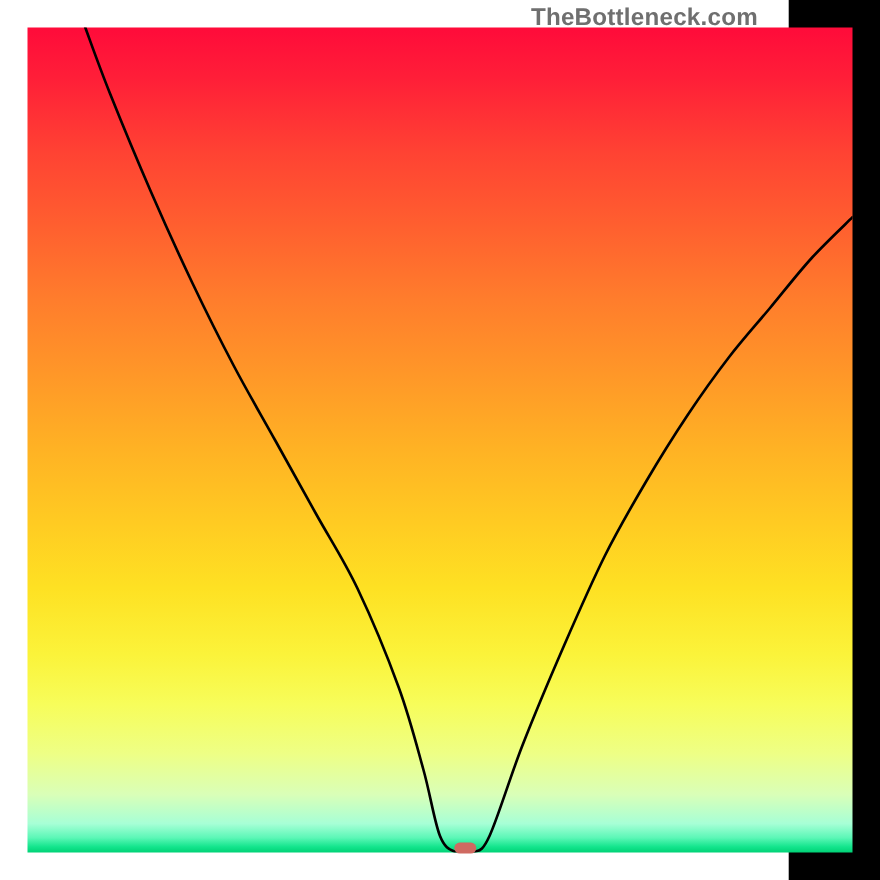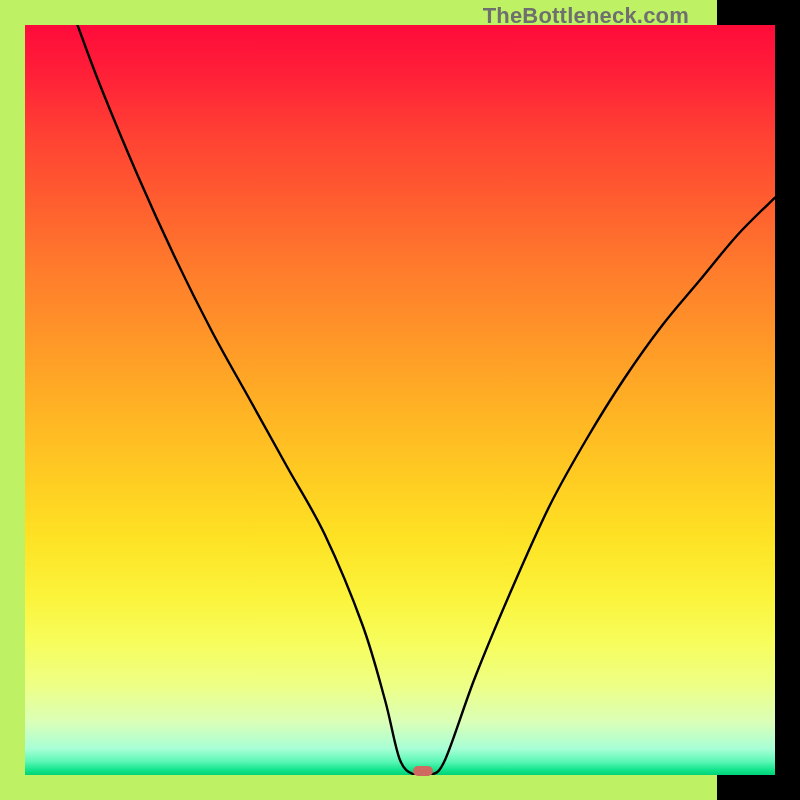--- a/index.html
+++ b/index.html
@@ -8,21 +8,21 @@
     width: 800px;
     height: 800px;
     background: #000;
     overflow: hidden;
     font-family: Arial, Helvetica, sans-serif;
   }
   .frame {
     position: relative;
     width: 717px;
     height: 800px;
-    background: #bef264;
+    background: #ffffff;
   }
   .plot-area {
     position: absolute;
     left: 25px;
     top: 25px;
     width: 750px;
     height: 750px;
     background: linear-gradient(to bottom,
       #ff0b3a 0%,
       #ff1e38 6%,

